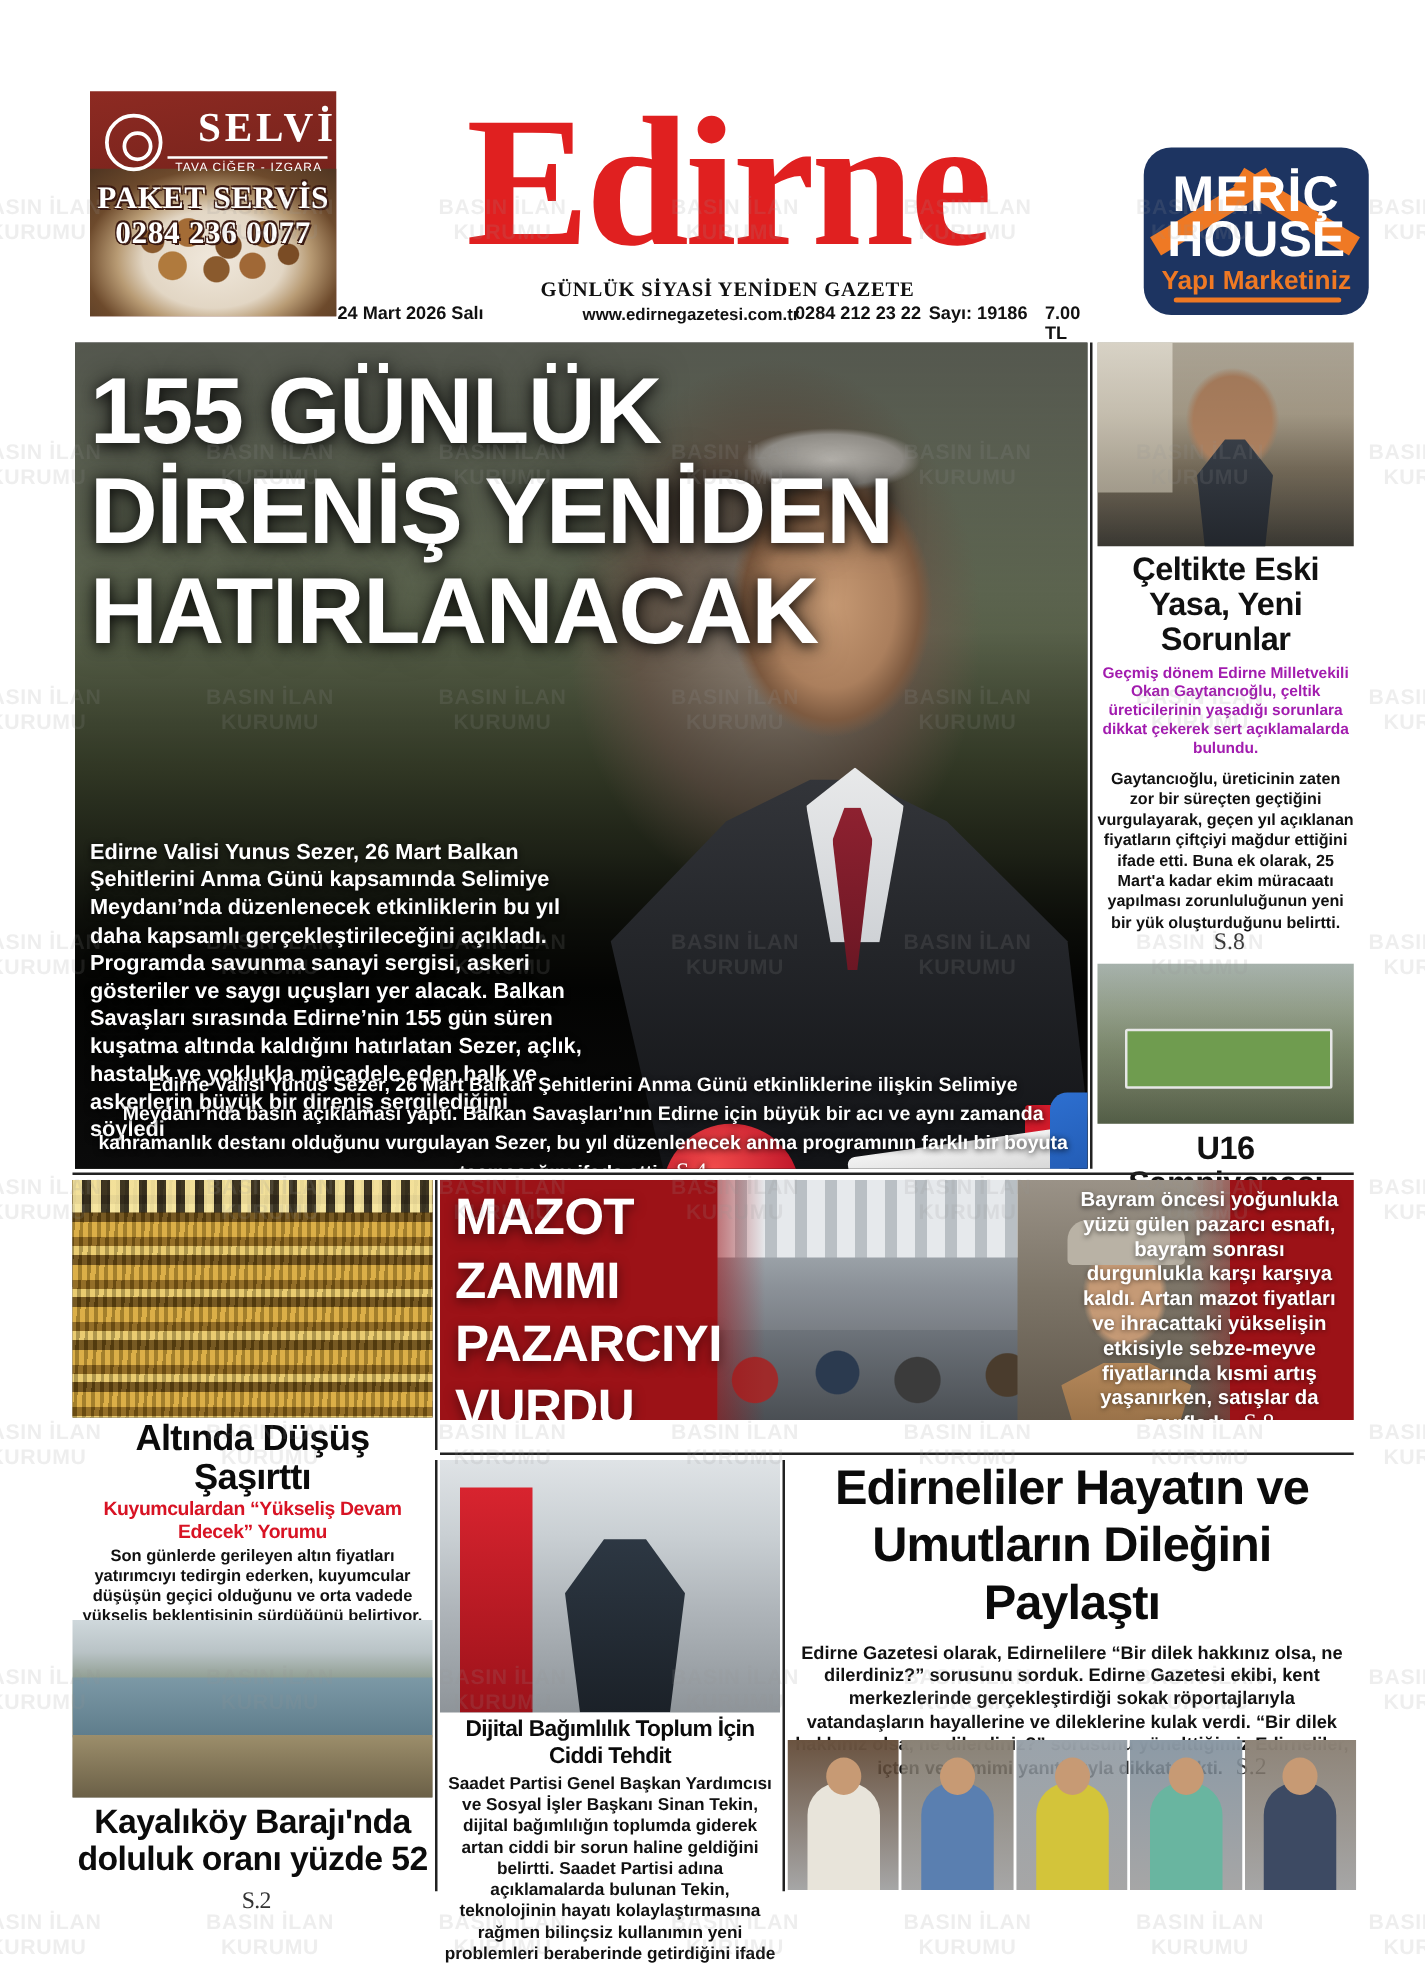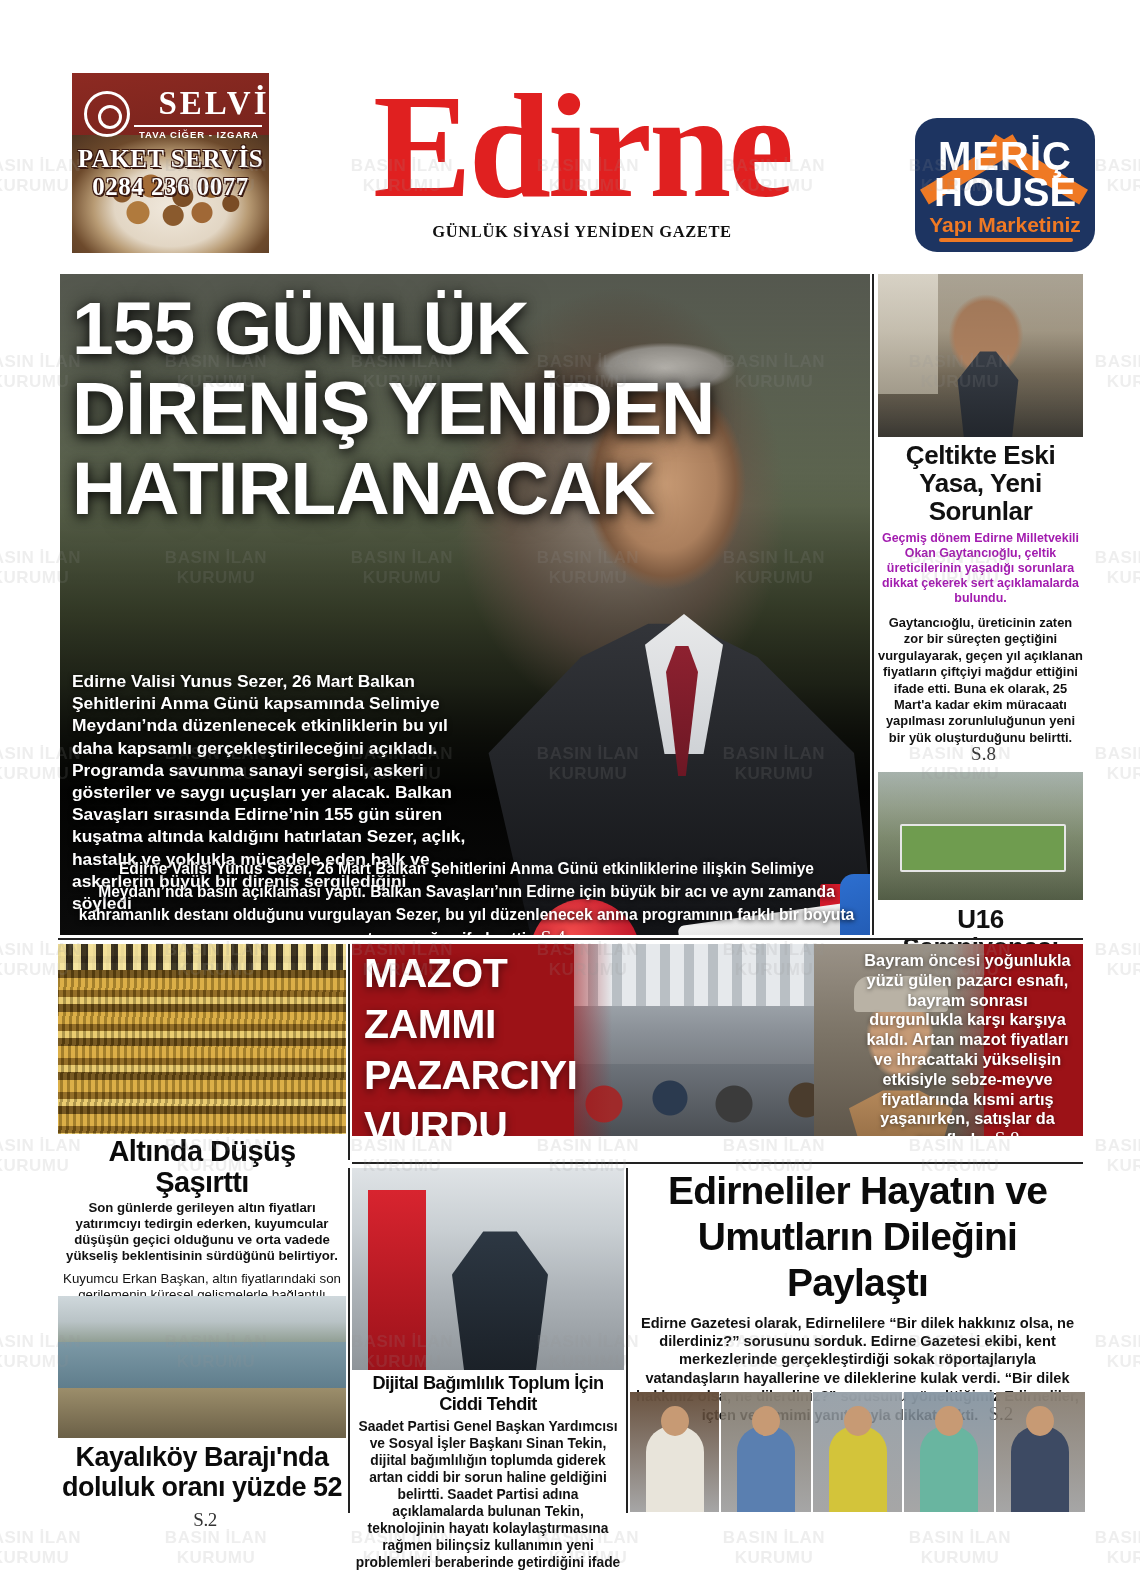--- a/index.html
+++ b/index.html
@@ -79,21 +79,21 @@
     position: absolute; left: 72px; top: 14px; width: 140px;
     color: #fff; font-family: "Liberation Serif", serif;
     font-weight: bold; font-size: 33px; letter-spacing: 3px;
     text-align: center; line-height: 1;
   }
   .selvi-rule {
     position: absolute; left: 62px; top: 52px; width: 128px; height: 2px; background:#fff;
   }
   .selvi-sub {
     position: absolute; left: 56px; top: 56px; width: 142px;
-    color: #fff; font-size: 9.5px; font-weight: bold; text-align:center; letter-spacing:1px;
+    color: #fff; font-size: 9.5px; font-weight: normal; text-align:center; letter-spacing:1px;
   }
   .selvi-paket {
     position: absolute; left: 0; top: 72px; width: 197px;
     color: #fff; font-family: "Liberation Serif", serif;
     font-weight: bold; font-size: 25px; text-align: center;
     text-shadow: 1.6px 1.6px 0 #3a1a12, -1px -1px 0 #3a1a12, 1px -1px 0 #3a1a12, -1px 1px 0 #3a1a12;
     letter-spacing: 0.5px;
   }
   .selvi-phone {
     position: absolute; left: 0; top: 100px; width: 197px;
@@ -537,20 +537,27 @@
       <div class="selvi-name">SELVİ</div>
       <div class="selvi-rule"></div>
       <div class="selvi-sub">TAVA CİĞER - IZGARA</div>
       <div class="selvi-paket">PAKET SERVİS</div>
       <div class="selvi-phone">0284 236 0077</div>
     </div>
 
     <div class="edirne-logo">Edirne</div>
     <div class="slogan">GÜNLÜK SİYASİ YENİDEN GAZETE</div>
 
+    <div class="info-row">
+      <div class="info-date">24 Mart 2026 Salı</div>
+      <div class="info-web">www.edirnegazetesi.com.tr</div>
+      <div class="info-phone">0284 212 23 22</div>
+      <div class="info-sayi">Sayı: 19186</div>
+      <div class="info-price">7.00 TL</div>
+    </div>
 
     <div class="meric">
       <div class="meric-shield"></div>
       <div class="meric-roofL"></div>
       <div class="meric-roofR"></div>
       <div class="meric-t1">MERİÇ</div>
       <div class="meric-t2">HOUSE</div>
       <div class="meric-t3">Yapı Marketiniz</div>
       <div class="meric-ul"></div>
     </div>
@@ -590,20 +597,21 @@
     <h2 class="rc-h2">U16 Şampiyonası Edirne'de</h2>
     <p class="rc-body2">
       <span>2025 – 2026 sezonu U16 Türkiye Şampiyonası 1. Kademe müsabakaları 26-28 Mart 2026 tarihlerinde Edirne’de oynanacak. Türkiye genelinden 78 ilden 139 takımın katılacağı turnuva, 24 farklı grup merkezinde gerçekleştirilecek.</span>
       <span class="pg pg-dark">S.4</span>
     </p>
   </div>
 
   <div class="gold">
     <div class="gold-photo"></div>
     <h2 class="gold-h">Altında Düşüş Şaşırttı</h2>
+    <div class="gold-sub">Kuyumculardan “Yükseliş Devam Edecek” Yorumu</div>
     <p class="gold-lead">Son günlerde gerileyen altın fiyatları yatırımcıyı tedirgin ederken, kuyumcular düşüşün geçici olduğunu ve orta vadede yükseliş beklentisinin sürdüğünü belirtiyor.</p>
     <p class="gold-body">
       <span>Kuyumcu Erkan Başkan, altın fiyatlarındaki son gerilemenin küresel gelişmelerle bağlantılı olduğunu ifade ederek, özellikle petrol fiyatlarındaki yükselişin piyasayı etkilediğini söyledi. Bayram öncesine kıyasla fiyatların geri çekildiğini belirten Başkan, bu düşüşün kalıcı olmayacağı görüşünde.</span>
       <span class="pg pg-dark">S.8</span>
     </p>
   </div>
 
   <div class="dam">
     <div class="dam-photo"></div>
     <h2 class="dam-h">

